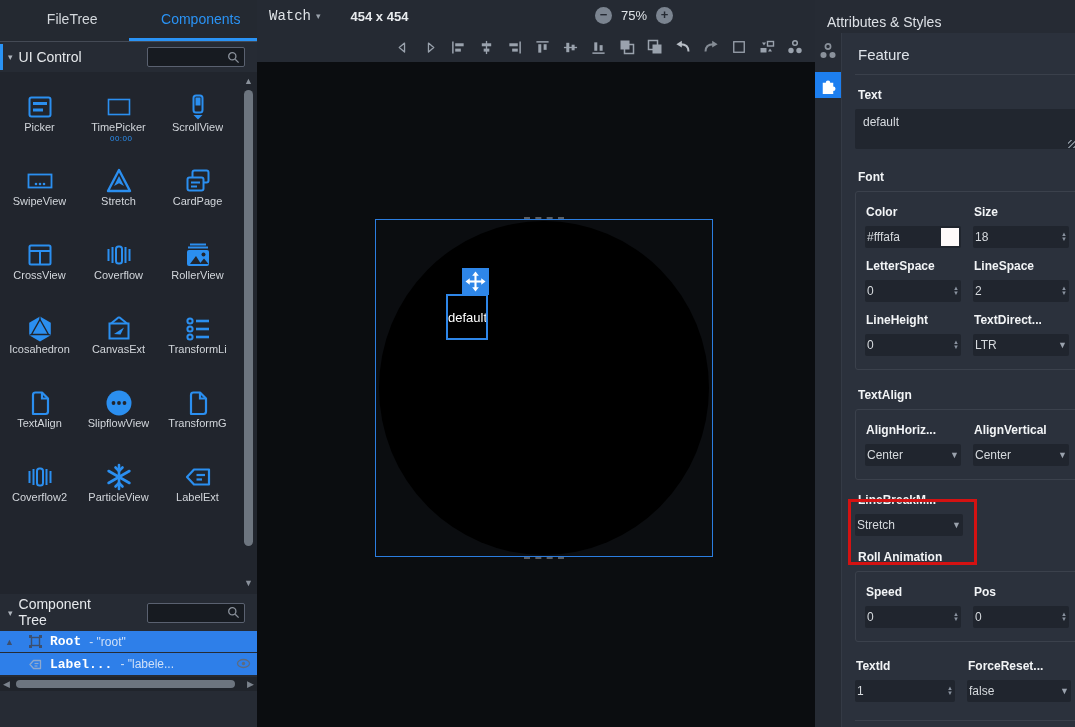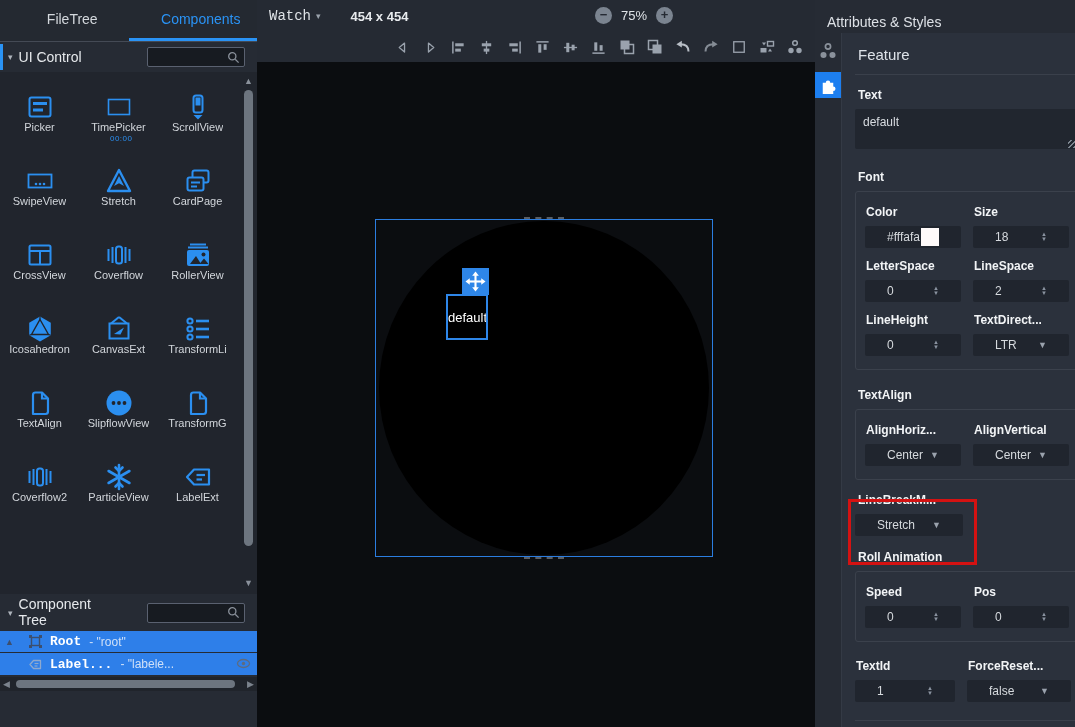--- a/index.html
+++ b/index.html
@@ -94,21 +94,21 @@
   .text-input { width:100%; height:40px; background:#21262f; border:none; border-radius:2px; color:#d8dce1;
                 font-size:12px; padding:6px 8px; resize:none; font-family:"Liberation Sans",sans-serif; outline:none; }
   .rz { position:absolute; right:3px; bottom:5px; width:8px; height:8px;
         background:repeating-linear-gradient(135deg, transparent 0 2px, #7c858f 2px 3.5px); }
 
   .group { border:1px solid #3b414c; border-radius:3px; padding:2px 9px 13px 9px; }
   .frow { display:flex; gap:12px; }
   .fcol { width:96px; }
   .fcol .f-label { margin:11px 0 7px 1px; }
   .inp { height:22px; background:#20252e; border-radius:2px; display:flex; align-items:center;
-         padding:0 22px; font-size:12px; color:#d6dade; }
+         padding:0 2px; font-size:12px; color:#d6dade; }
   .spin { margin-left:auto; display:flex; flex-direction:column; color:#8a93a0; font-size:6px; line-height:5px; text-align:center; }
   .dda { margin-left:auto; color:#9aa2ad; font-size:9px; }
   .swatch { margin-left:auto; width:18px; height:18px; background:#fffafa; }
 
   .lb-wrap { position:relative; margin-top:4px; }
   .red-hl { position:absolute; left:-7px; top:6px; width:129px; height:66px; border:3px solid #d41212; z-index:5; pointer-events:none; }
   .bottom-divider { border-top:1px solid #3a404b; margin-top:18px; }
 </style>
 </head>
 <body>

